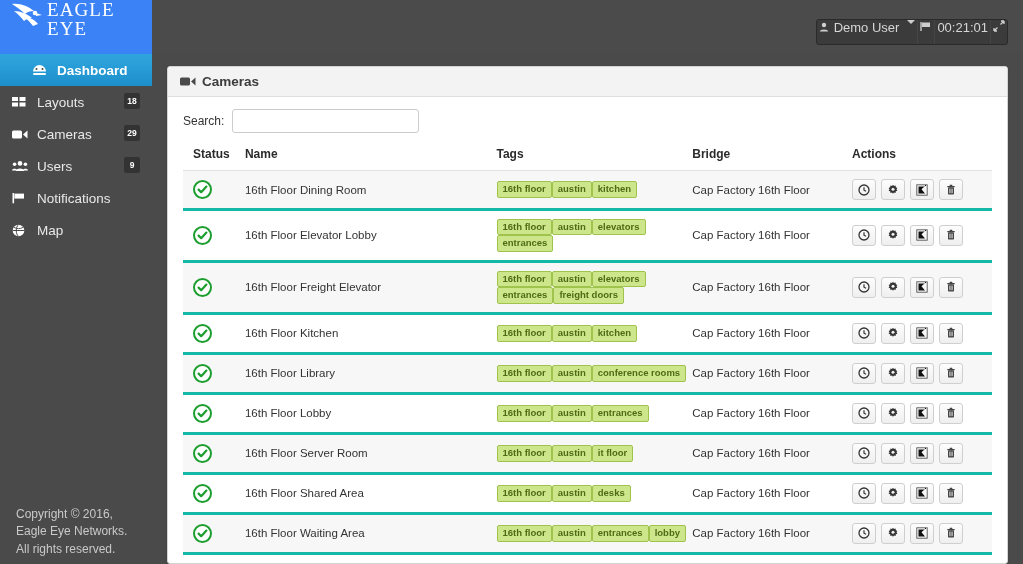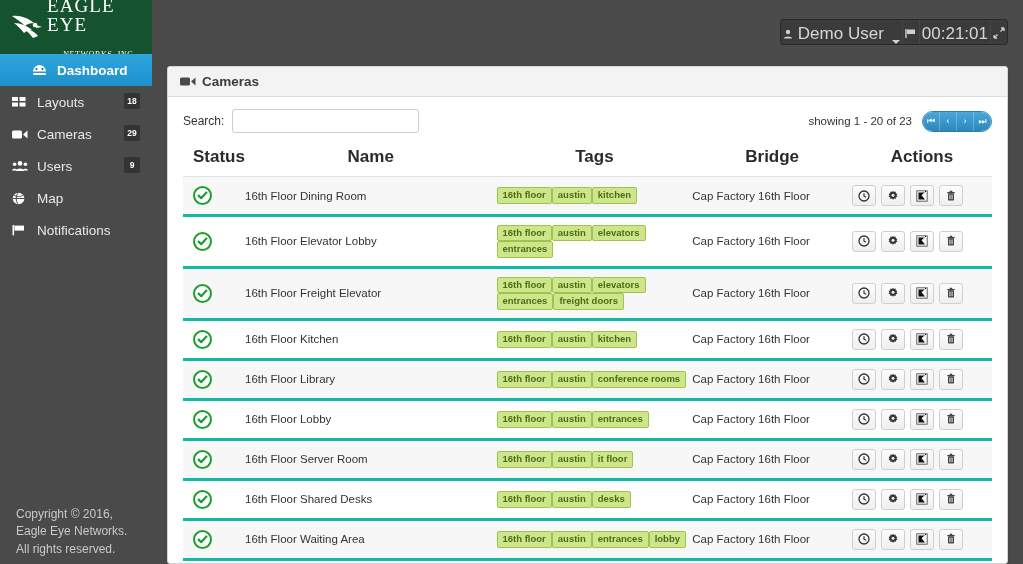--- a/index.html
+++ b/index.html
@@ -11,22 +11,22 @@
   }
   body { position: relative; }
 
   
   .topbar {
     position: absolute; left: 0; top: 0; width: 1023px; height: 54px;
     background: #4b4b4b;
   }
   .logo-wrap {
     position: absolute; left: 0; top: 0; width: 152px; height: 54px;
-    background: #14532d;
-    display: flex; align-items: center; padding-left: 10px;
+    background: #3b82f6;
+    display: flex; align-items: flex-start; padding-left: 10px;
   }
   .logo-bird { width: 34px; height: 30px; flex: 0 0 34px; margin-right: 3px; }
   .logo-text { color: #fff; line-height: 1; }
   .logo-main {
     font-family: "Liberation Serif", serif;
     font-size: 19px; letter-spacing: 1.1px; font-weight: 400;
     display: block;
   }
   .logo-sub {
     font-family: "Liberation Serif", serif;
@@ -35,22 +35,22 @@
   }
 
   .topright {
     position: absolute; right: 15px; top: 19px;
     display: flex; align-items: stretch;
     background: #303030; border-radius: 3px; height: 26px;
     border: 1px solid #2a2a2a;
     overflow: hidden;
   }
   .tr-btn {
-    display: flex; align-items: flex-end; gap: 5px;
-    padding: 0 2px; color: #d6d6d6; font-size: 17px;
+    display: flex; align-items: flex-start; gap: 5px;
+    padding: 0 2px; color: #d6d6d6; font-size: 13px;
     border-right: 1px solid #454545;
     background: #3b3b3b;
     cursor: pointer;
   }
   .tr-btn:last-child { border-right: none; }
   .tr-caret {
     width: 0; height: 0; border-left: 4px solid transparent;
     border-right: 4px solid transparent; border-top: 4px solid #cfcfcf;
     margin-left: 3px;
   }
@@ -125,21 +125,21 @@
     justify-content: center;
     background: linear-gradient(#4aa8d8, #2b86bd);
     color: #fff; font-size: 9px; cursor: pointer;
     border-right: 1px solid rgba(255,255,255,.25);
   }
   .pg-btn:last-child { border-right: none; }
 
   
   table { width: 100%; border-collapse: collapse; margin-top: 14px; }
   th {
-    text-align: center; font-size: 17px; color: #2b2b2b; font-weight: 700;
+    text-align: left; font-size: 12px; color: #2b2b2b; font-weight: 700;
     padding: 0 0 9px 0; border-bottom: 1px solid #e2e2e2;
   }
   td {
     font-size: 11.5px; color: #333; padding: 8px 0; vertical-align: middle;
     border-bottom: 3px solid #14b8a6;
   }
   tbody tr:nth-child(odd) { background: #f7f7f7; }
   .col-status { width: 62px; padding-left: 10px; }
   .col-name   { width: 252px; }
   .col-tags   { width: 196px; }
@@ -267,36 +267,36 @@
             <path d="M0 10.6 C0 8.2 5 8.2 5 10.6 Z" fill="#fff"></path>
             <circle cx="13.4" cy="4.3" r="1.8" fill="#fff"></circle>
             <path d="M11 10.6 C11 8.2 16 8.2 16 10.6 Z" fill="#fff"></path>
           </svg>
         </span>
         <span>Users</span>
         <span class="badge">9</span>
       </div>
       <div class="nav-item">
         <span class="ico">
+          <svg width="14" height="12" viewBox="0 0 14 12">
+            <path d="M1.3 1 L1.3 11.3" stroke="#fff" stroke-width="1.6"></path>
+            <path d="M2.4 1.6 L12 1.6 L12 6.6 L2.4 6.6 Z" fill="#fff"></path>
+          </svg>
+        </span>
+        <span>Notifications</span>
+      </div>
+      <div class="nav-item">
+        <span class="ico">
           <svg width="13" height="13" viewBox="0 0 13 13">
             <circle cx="6.5" cy="6.5" r="5.8" fill="#fff"></circle>
             <path d="M6.5 0.7 C3.5 3 3.5 10 6.5 12.3 M0.7 6.5 L12.3 6.5" stroke="#4a4a4a" stroke-width="1" fill="none"></path>
             <path d="M2 3.4 C5 5 8 5 11 3.4" stroke="#4a4a4a" stroke-width="0.9" fill="none"></path>
           </svg>
         </span>
         <span>Map</span>
-      </div>
-      <div class="nav-item">
-        <span class="ico">
-          <svg width="14" height="12" viewBox="0 0 14 12">
-            <path d="M1.3 1 L1.3 11.3" stroke="#fff" stroke-width="1.6"></path>
-            <path d="M2.4 1.6 L12 1.6 L12 6.6 L2.4 6.6 Z" fill="#fff"></path>
-          </svg>
-        </span>
-        <span>Notifications</span>
       </div>
     </div>
   <div class="copyright">
     <div>Copyright © 2016, Eagle Eye Networks.</div>
     <div>All rights reserved.</div>
   </div>
 </div>
 
 <div class="main">
   <div class="panel">
@@ -309,29 +309,20 @@
         </svg>
       </span>
       <span>Cameras</span>
     </div>
 
     <div class="panel-body">
       <div class="toolbar">
         <div class="search-group">
           <span class="search-label">Search:</span>
           <input class="search-input" type="text" placeholder="" style="">
-        </div>
-        <div class="pager-wrap">
-          <span class="showing">showing 1 - 20 of 23</span>
-          <div class="pager" id="pager">
-              <div class="pg-btn">⏮</div>
-              <div class="pg-btn">‹</div>
-              <div class="pg-btn">›</div>
-              <div class="pg-btn">⏭</div>
-            </div>
         </div>
       </div>
 
       <table>
         <thead>
           <tr>
             <th class="col-status">Status</th>
             <th class="col-name">Name</th>
             <th class="col-tags">Tags</th>
             <th class="col-bridge">Bridge</th>
@@ -726,21 +717,21 @@
                   </div>
                 </div>
               </td>
             </tr>
             <tr>
               <td class="col-status"><span class="status-ok">
                   <svg width="11" height="11" viewBox="0 0 11 11">
                     <path d="M1.6 5.6 L4.2 8.2 L9.4 2.6" stroke="#1c9e2e" stroke-width="2.2" fill="none" stroke-linecap="round" stroke-linejoin="round"></path>
                   </svg>
                 </span></td>
-              <td class="col-name">16th Floor Shared Desks</td>
+              <td class="col-name">16th Floor Shared Area</td>
               <td class="col-tags">
                 <div class="tags">
                   <span class="tag">16th floor</span>
                   <span class="tag">austin</span>
                   <span class="tag">desks</span>
                 </div>
               </td>
               <td class="col-bridge">Cap Factory 16th Floor</td>
               <td class="col-actions">
                 <div class="actions">

